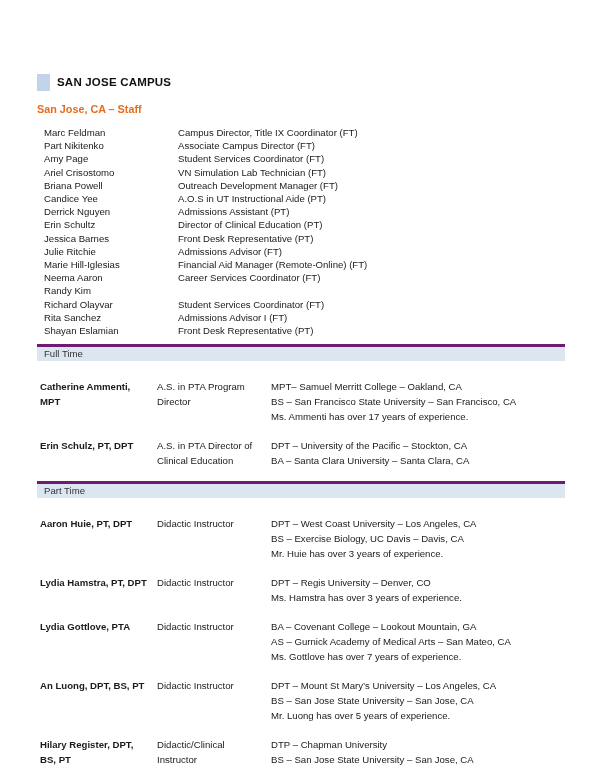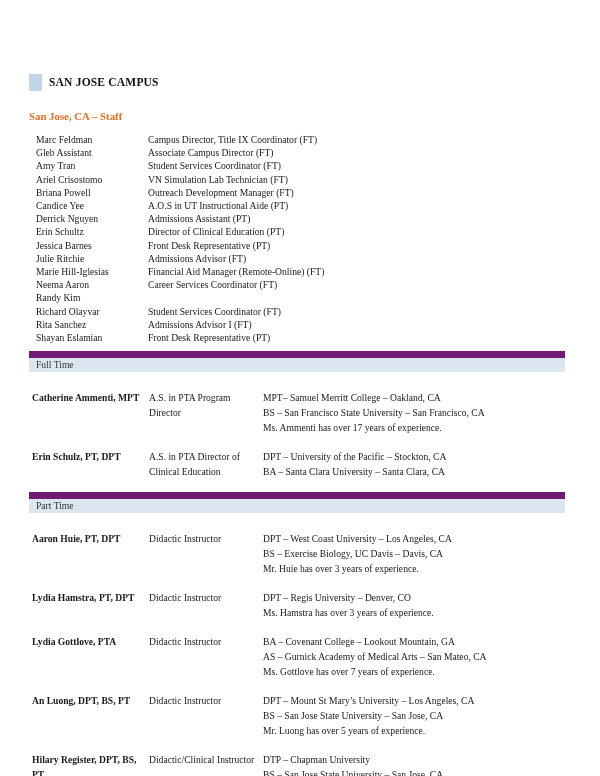--- a/index.html
+++ b/index.html
@@ -2,52 +2,53 @@
 <html><head>
 <meta charset="utf-8">
 <style>
   html, body { margin: 0; padding: 0; background: #ffffff; }
   .page {
     position: relative;
     width: 600px;
     height: 776px;
     box-sizing: border-box;
     background: #ffffff;
-    font-family: Liberation Serif, serif;
+    font-family: Liberation Sans, sans-serif;
     color: #1a1a1a;
-    padding: 73px 35px 0 29px;
+    padding: 73px 35px 0 37px;
     overflow: hidden;
   }
   .campus-header { display: flex; align-items: center; gap: 7px; height: 18px; }
   .campus-square { width: 13px; height: 17px; background: #c2d4ea; flex: 0 0 auto; }
   .campus-title { font-size: 11.5px; font-weight: bold; color: #111; letter-spacing: 0.2px; }
 
   .section-heading {
     margin: 0;
     color: #e66d1e;
     font-weight: bold;
     font-size: 10.8px;
     line-height: 13px;
   }
-  .staff-heading { margin-top: 19px; }
+  .staff-heading { margin-top: 12px; }
 
   .staff-list { margin-top: 10px; padding-left: 7px; }
   .staff-row {
     display: grid;
     grid-template-columns: 112px 1fr;
     font-size: 9.6px;
     line-height: 13.2px;
+    gap: 22px;
   }
 
   .faculty-heading { margin-top: 40px; }
 
   .faculty-table { margin-top: 7px; }
   .band {
     background: #dce6f1;
-    border-top: 7px solid #701a75;
+    border-top: 3px solid #701a75;
     font-size: 9.6px;
     color: #333;
     padding: 1px 0 2px 7px;
     line-height: 11px;
   }
   .faculty-row + .band { margin-top: 13px; }
   .band + .faculty-row { padding-top: 4px; }
   .faculty-row {
     display: grid;
     grid-template-columns: 117px 114px 1fr;
@@ -78,25 +79,25 @@
   </div>
 
   <h2 class="section-heading staff-heading">San Jose, CA – Staff</h2>
 
   <div class="staff-list">
       <div class="staff-row">
         <div class="staff-name">Marc Feldman</div>
         <div class="staff-role">Campus Director, Title IX Coordinator (FT)</div>
       </div>
       <div class="staff-row">
-        <div class="staff-name">Gleb Assistant</div>
+        <div class="staff-name">Part Nikitenko</div>
         <div class="staff-role">Associate Campus Director (FT)</div>
       </div>
       <div class="staff-row">
-        <div class="staff-name">Amy Tran</div>
+        <div class="staff-name">Amy Page</div>
         <div class="staff-role">Student Services Coordinator (FT)</div>
       </div>
       <div class="staff-row">
         <div class="staff-name">Ariel Crisostomo</div>
         <div class="staff-role">VN Simulation Lab Technician (FT)</div>
       </div>
       <div class="staff-row">
         <div class="staff-name">Briana Powell</div>
         <div class="staff-role">Outreach Development Manager (FT)</div>
       </div>

